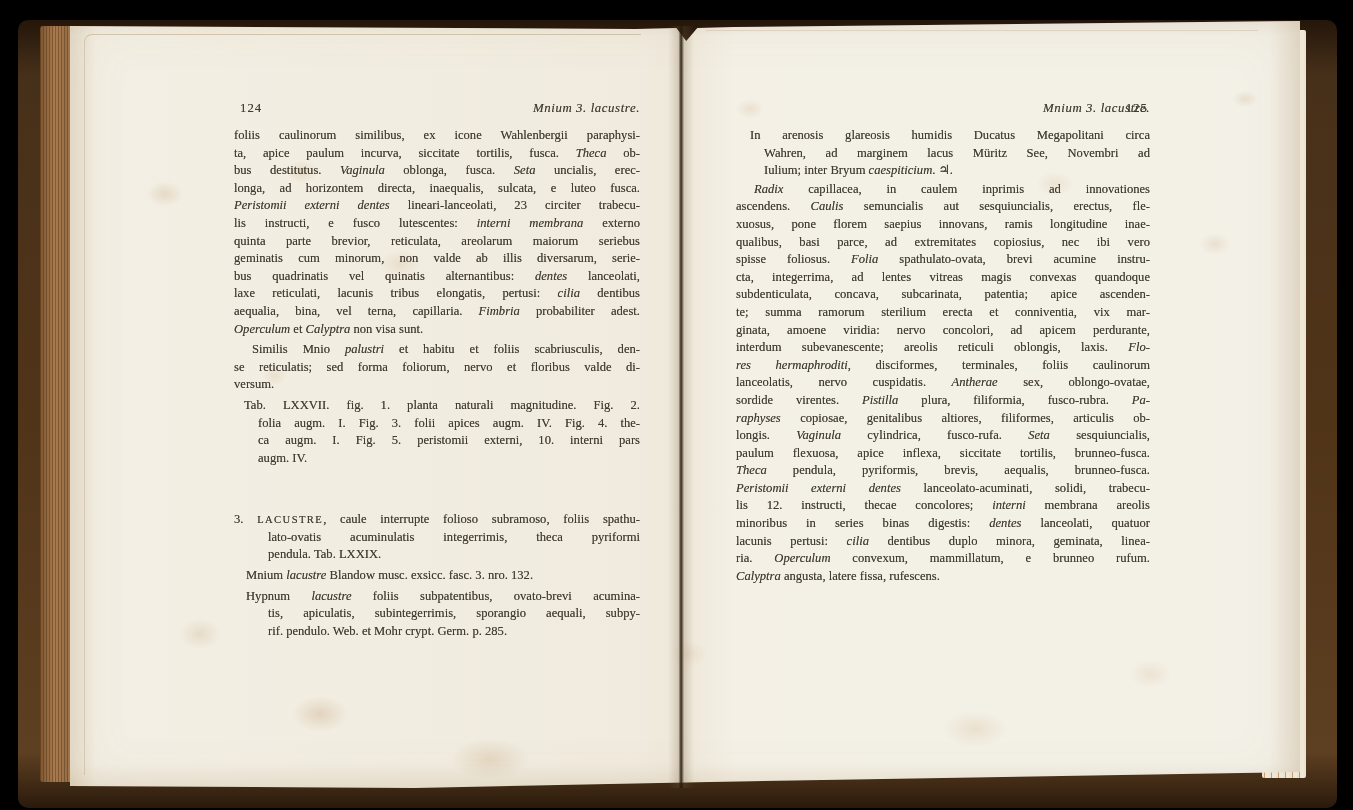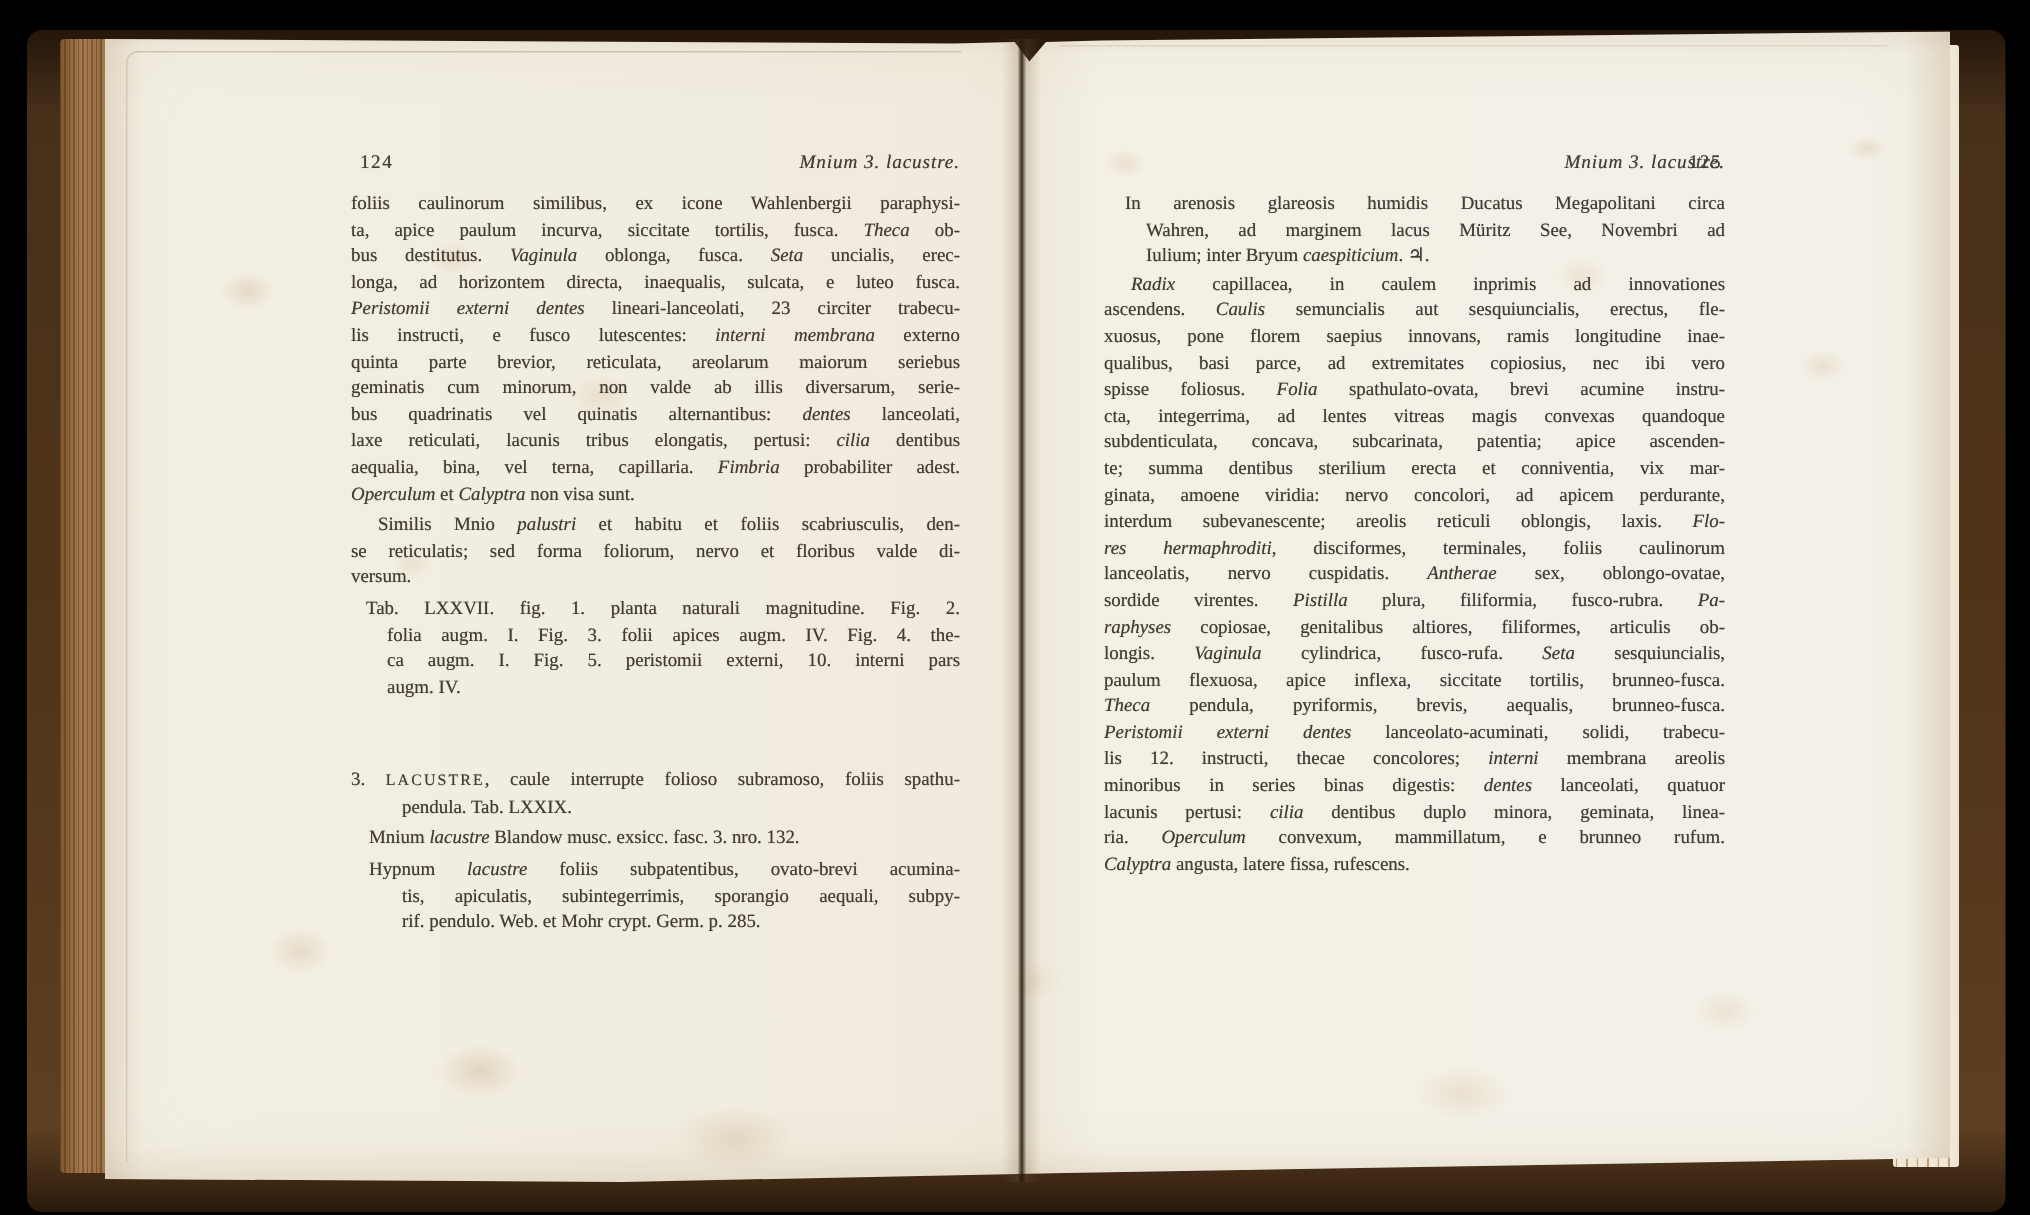--- a/index.html
+++ b/index.html
@@ -147,20 +147,21 @@
           <div class="line last">versum.</div>
         </div>
         <div class="para p-fig">
           <div class="line first">Tab. LXXVII. fig. 1. planta naturali magnitudine. Fig. 2.</div>
           <div class="line">folia augm. I. Fig. 3. folii apices augm. IV. Fig. 4. the-</div>
           <div class="line">ca augm. I. Fig. 5. peristomii externi, 10. interni pars</div>
           <div class="line last">augm. IV.</div>
         </div>
         <div class="para p-species">
           <div class="line first">3. <span class="sc">LACUSTRE</span>, caule interrupte folioso subramoso, foliis spathu-</div>
+          <div class="line">lato-ovatis acuminulatis integerrimis, theca pyriformi</div>
           <div class="line last">pendula. Tab. LXXIX.</div>
         </div>
         <div class="para p-ref">
           <div class="line first last">Mnium <i>lacustre</i> Blandow musc. exsicc. fasc. 3. nro. 132.</div>
         </div>
         <div class="para p-ref">
           <div class="line first">Hypnum <i>lacustre</i> foliis subpatentibus, ovato-brevi acumina-</div>
           <div class="line">tis, apiculatis, subintegerrimis, sporangio aequali, subpy-</div>
           <div class="line last">rif. pendulo. Web. et Mohr crypt. Germ. p. 285.</div>
         </div>
@@ -179,21 +180,21 @@
           <div class="line last">Iulium; inter Bryum <i>caespiticium</i>. ♃.</div>
         </div>
         <div class="para p-indent">
           <div class="line first"><i>Radix</i> capillacea, in caulem inprimis ad innovationes</div>
           <div class="line">ascendens. <i>Caulis</i> semuncialis aut sesquiuncialis, erectus, fle-</div>
           <div class="line">xuosus, pone florem saepius innovans, ramis longitudine inae-</div>
           <div class="line">qualibus, basi parce, ad extremitates copiosius, nec ibi vero</div>
           <div class="line">spisse foliosus. <i>Folia</i> spathulato-ovata, brevi acumine instru-</div>
           <div class="line">cta, integerrima, ad lentes vitreas magis convexas quandoque</div>
           <div class="line">subdenticulata, concava, subcarinata, patentia; apice ascenden-</div>
-          <div class="line">te; summa dentibus sterilium erecta et conniventia, vix mar-</div>
+          <div class="line">te; summa ramorum sterilium erecta et conniventia, vix mar-</div>
           <div class="line">ginata, amoene viridia: nervo concolori, ad apicem perdurante,</div>
           <div class="line">interdum subevanescente; areolis reticuli oblongis, laxis. <i>Flo-</i></div>
           <div class="line"><i>res hermaphroditi</i>, disciformes, terminales, foliis caulinorum</div>
           <div class="line">lanceolatis, nervo cuspidatis. <i>Antherae</i> sex, oblongo-ovatae,</div>
           <div class="line">sordide virentes. <i>Pistilla</i> plura, filiformia, fusco-rubra. <i>Pa-</i></div>
           <div class="line"><i>raphyses</i> copiosae, genitalibus altiores, filiformes, articulis ob-</div>
           <div class="line">longis. <i>Vaginula</i> cylindrica, fusco-rufa. <i>Seta</i> sesquiuncialis,</div>
           <div class="line">paulum flexuosa, apice inflexa, siccitate tortilis, brunneo-fusca.</div>
           <div class="line"><i>Theca</i> pendula, pyriformis, brevis, aequalis, brunneo-fusca.</div>
           <div class="line"><i>Peristomii externi dentes</i> lanceolato-acuminati, solidi, trabecu-</div>

